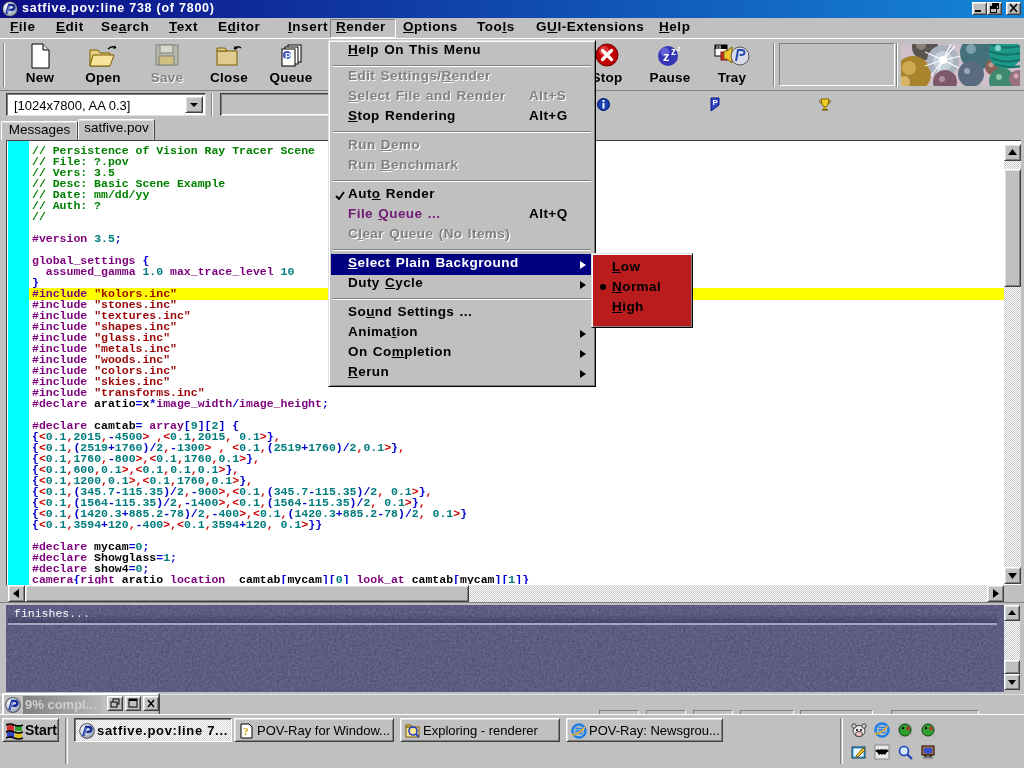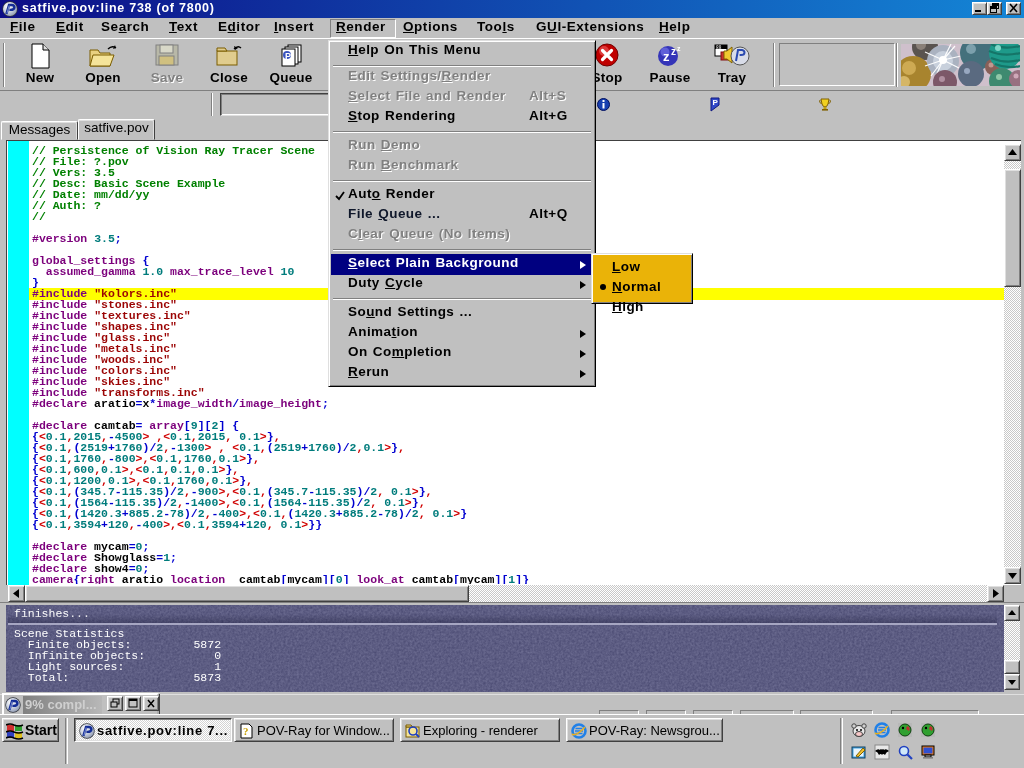--- a/index.html
+++ b/index.html
@@ -140,21 +140,21 @@
         <path d="M3 1 L10 9 M10 1 L3 9" stroke="#000" stroke-width="1.6"></path>
       </svg></div>
 </div>
 <div id="menubar" class="abs">
     <div class="abs" style="left:330px;top:1px;width:66px;height:19px;border:1px solid;border-color:#808080 #ffffff #ffffff #808080;"></div>
 <span class="mi" style="left:10px;"><u>F</u>ile</span>
 <span class="mi" style="left:56px;"><u>E</u>dit</span>
 <span class="mi" style="left:101px;">Se<u>a</u>rch</span>
 <span class="mi" style="left:169px;"><u>T</u>ext</span>
 <span class="mi" style="left:218px;">E<u>d</u>itor</span>
-<span class="mi" style="left:274px;"><u>I</u>nsert</span>
+<span class="mi" style="left:288px;"><u>I</u>nsert</span>
 <span class="mi" style="left:336px;"><u>R</u>ender</span>
 <span class="mi" style="left:403px;"><u>O</u>ptions</span>
 <span class="mi" style="left:477px;">Too<u>l</u>s</span>
 <span class="mi" style="left:536px;">G<u>U</u>I-Extensions</span>
 <span class="mi" style="left:659px;"><u>H</u>elp</span>
   </div>
 <div id="toolbar" class="abs">
 <div class="vsep" style="left:3px;"></div>
 <div class="tbtn" style="left:11px;">
       <div style="position:absolute;left:50%;top:2px;transform:translateX(-50%);"><svg width="24" height="26" viewBox="0 0 24 26">
@@ -259,20 +259,26 @@
 <circle cx="104" cy="9" r="16" fill="#1e9a8a"></circle>
 <path d="M90 0 Q102 6 119 2 M88 7 Q102 13 119 9 M90 14 Q104 20 119 16 M94 20 Q106 25 119 22" stroke="#157568" stroke-width="2.2" fill="none"></path>
 <circle cx="97" cy="4" r="3" fill="#80d8c8"></circle>
 <circle cx="101" cy="37" r="13" fill="#3e8a70"></circle>
 <circle cx="98" cy="33" r="3" fill="#90c8a8"></circle>
 <circle cx="117" cy="35" r="9" fill="#987080"></circle>
 <circle cx="115" cy="32" r="2.5" fill="#d0a8b8"></circle>
 </svg></div>
 </div>
 <div id="row2" class="abs">
+<div id="combo1">
+      <span class="txt">[1024x7800, AA 0.3]</span>
+      <div class="drop"><svg width="16" height="15">
+          <path d="M4 6 L12 6 L8 10 Z" fill="#000"></path>
+        </svg></div>
+    </div>
 <div class="vsep" style="left:211px;top:2px;height:23px;"></div>
 <div id="combo2"></div>
 <span class="lnk" style="left:612px;">Accessories</span>
 <div class="abs" style="left:597px;top:6px;"><svg width="13" height="13" viewBox="0 0 13 13">
 <circle cx="6.5" cy="6.5" r="6" fill="#1840b0" stroke="#001060"></circle>
 <rect x="5.5" y="2" width="2" height="2" fill="#fff"></rect>
 <rect x="5.5" y="5" width="2" height="5.5" fill="#fff"></rect>
 </svg></div>
 <span class="lnk" style="left:724px;">POV Site</span>
 <div class="abs" style="left:709px;top:6px;"><svg width="12" height="15" viewBox="0 0 12 15">
@@ -322,25 +328,20 @@
           <feTurbulence type="fractalNoise" baseFrequency="0.45" numOctaves="3"></feTurbulence>
 <feColorMatrix type="matrix" values="0 0 0 0 0.30 0 0 0 0 0.30 0 0 0 0 0.47 0 0 0 0.55 0"></feColorMatrix>
         </filter>
 <rect width="998" height="87" fill="#47476f"></rect>
 <rect width="998" height="87" filter="url(#nz)"></rect>
 </svg>
     </div>
 <div class="mono-w" style="left:14px;top:6px;">finishes...</div>
 <div class="abs" style="left:8px;top:12px;width:989px;height:9px;background:linear-gradient(180deg, rgba(30,30,60,0), rgba(25,25,55,0.35));"></div>
 <div id="msgdiv"></div>
-<div class="mono-w" style="left:14px;top:26px;">Scene Statistics
-  Finite objects:         5872
-  Infinite objects:          0
-  Light sources:             1
-  Total:                  5873</div>
 <div class="sb sbtrack abs" style="left:1004px;top:3px;width:16px;height:85px;">
       <div class="sbbtn" style="left:0;top:0;width:16px;height:16px;"><svg width="14" height="14">
           <path d="M7 4 L11 9 L3 9 Z" fill="#000"></path>
         </svg></div>
       <div class="sbthumb" style="left:0;top:55px;width:16px;height:14px;"></div>
       <div class="sbbtn" style="left:0;top:69px;width:16px;height:16px;"><svg width="14" height="14">
           <path d="M7 10 L11 5 L3 5 Z" fill="#000"></path>
         </svg></div>
     </div>
 </div>
@@ -488,21 +489,21 @@
 <span style="position:absolute;left:19px;top:67px;color:#000;"><u>S</u>top Rendering</span>
 <span style="position:absolute;left:200px;top:67px;color:#000;">Alt+G</span>
 <div style="position:absolute;left:4px;top:90px;width:258px;height:2px;border-top:1px solid #808080;border-bottom:1px solid #ffffff;"></div>
 <span style="position:absolute;left:19px;top:96px;color:#808080;text-shadow:1px 1px 0 #ffffff;">Run <u>D</u>emo</span>
 <span style="position:absolute;left:19px;top:116px;color:#808080;text-shadow:1px 1px 0 #ffffff;">Run <u>B</u>enchmark</span>
 <div style="position:absolute;left:4px;top:139px;width:258px;height:2px;border-top:1px solid #808080;border-bottom:1px solid #ffffff;"></div>
 <span style="position:absolute;left:19px;top:145px;color:#000;">Aut<u>o</u> Render</span>
 <svg style="position:absolute;left:5px;top:149px;" width="12" height="12">
       <path d="M2 6 L5 9 L10 2" fill="none" stroke="#000" stroke-width="1.8"></path>
     </svg>
-<span style="position:absolute;left:19px;top:165px;color:#0f172a;">File <u>Q</u>ueue ...</span>
+<span style="position:absolute;left:19px;top:165px;color:#701a75;">File <u>Q</u>ueue ...</span>
 <span style="position:absolute;left:200px;top:165px;color:#000;">Alt+Q</span>
 <span style="position:absolute;left:19px;top:185px;color:#808080;text-shadow:1px 1px 0 #ffffff;">C<u>l</u>ear Queue (No Items)</span>
 <div style="position:absolute;left:4px;top:208px;width:258px;height:2px;border-top:1px solid #808080;border-bottom:1px solid #ffffff;"></div>
 <div style="position:absolute;left:2px;top:213px;width:262px;height:21px;background:#000080;"></div>
 <span style="position:absolute;left:19px;top:214px;color:#fff;"><u>S</u>elect Plain Background</span>
 <svg style="position:absolute;left:250px;top:218px;" width="8" height="12">
       <path d="M1 2 L7 6 L1 10 Z" fill="#fff"></path>
     </svg>
 <span style="position:absolute;left:19px;top:234px;color:#000;">Duty <u>C</u>ycle</span>
 <svg style="position:absolute;left:250px;top:238px;" width="8" height="12">
@@ -516,18 +517,18 @@
     </svg>
 <span style="position:absolute;left:19px;top:303px;color:#000;">On Co<u>m</u>pletion</span>
 <svg style="position:absolute;left:250px;top:307px;" width="8" height="12">
       <path d="M1 2 L7 6 L1 10 Z" fill="#000"></path>
     </svg>
 <span style="position:absolute;left:19px;top:323px;color:#000;"><u>R</u>erun</span>
 <svg style="position:absolute;left:250px;top:327px;" width="8" height="12">
       <path d="M1 2 L7 6 L1 10 Z" fill="#000"></path>
     </svg>
 </div>
-<div class="abs" style="left:591px;top:253px;width:102px;height:51px;background:#eab308;border:1px solid;border-color:#dfdfdf #000 #000 #dfdfdf;box-shadow:inset 1px 1px 0 #fff, inset -1px -1px 0 #808080;font-weight:bold;font-size:13.5px;letter-spacing:0.45px;word-spacing:1px;">
+<div class="abs" style="left:591px;top:253px;width:102px;height:75px;background:#b91c1c;border:1px solid;border-color:#dfdfdf #000 #000 #dfdfdf;box-shadow:inset 1px 1px 0 #fff, inset -1px -1px 0 #808080;font-weight:bold;font-size:13.5px;letter-spacing:0.45px;word-spacing:1px;">
 <span style="position:absolute;left:20px;top:5px;"><u>L</u>ow</span>
 <span style="position:absolute;left:20px;top:25px;"><u>N</u>ormal</span>
 <span style="position:absolute;left:20px;top:45px;"><u>H</u>igh</span>
 <div style="position:absolute;left:8px;top:30px;width:6px;height:6px;border-radius:50%;background:#000;"></div>
 </div>
 
 </body></html>

